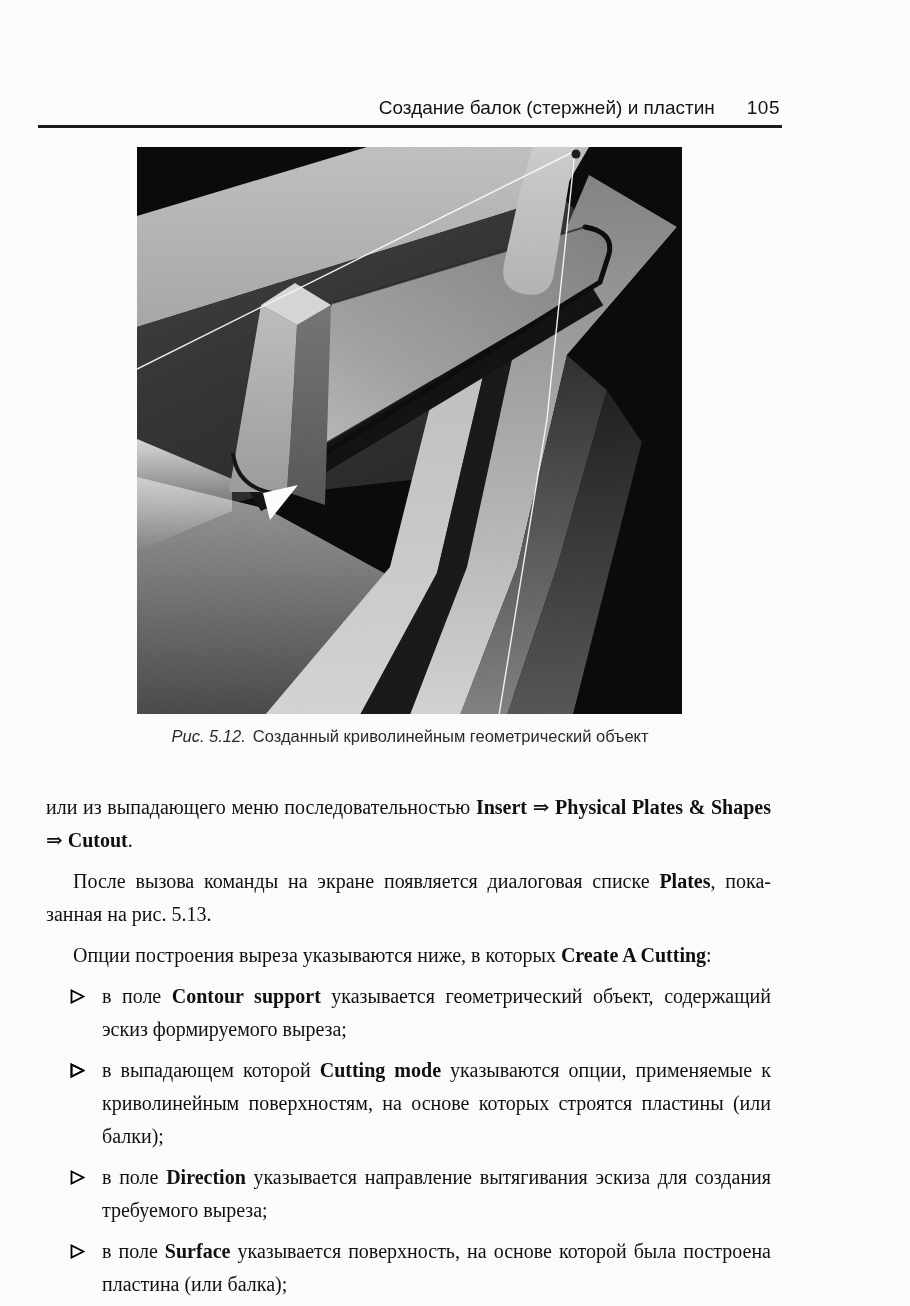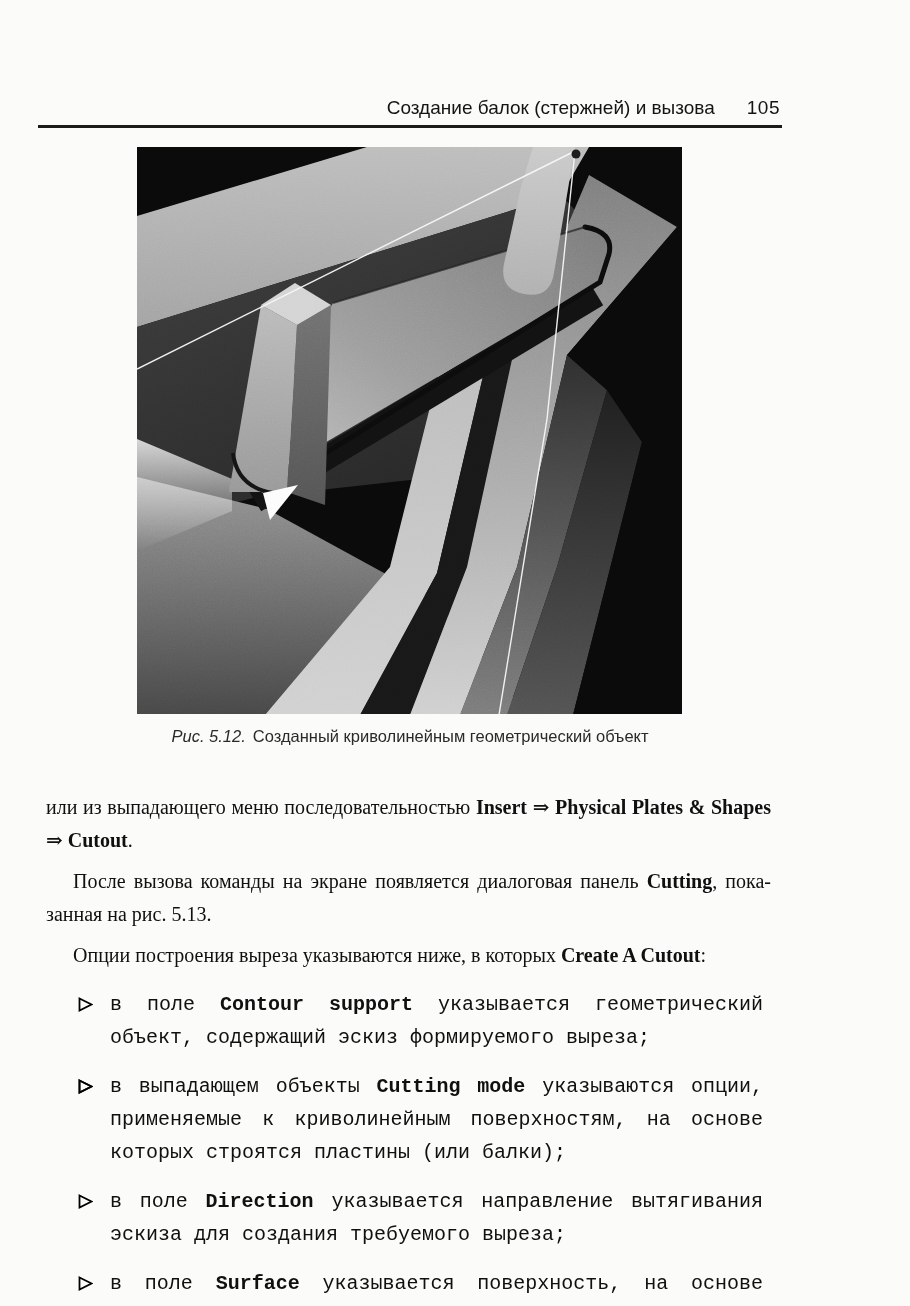--- a/index.html
+++ b/index.html
@@ -27,32 +27,32 @@
   .fig-caption em{font-style:italic;margin-right:7px;}
   
   .body-text{
     position:absolute;top:783px;left:38px;width:741px;
     font-size:20px;line-height:33px;text-align:justify;color:#101010;
   }
   .body-text p{margin:8px;text-indent:27px;}
   .body-text p.no-indent{text-indent:0;}
   .body-text b{font-weight:bold;}
   ul.cutout-list{list-style:none;margin:4px 0 0 0;padding:0;}
-  ul.cutout-list li{position:relative;padding-left:56px;margin:16px;font-family:Liberation Mono, monospace;}
+  ul.cutout-list li{position:relative;padding-left:56px;margin:8px;}
   .bullet{
     position:absolute;left:24px;top:9px;width:15px;height:15px;
   }
 </style>
 </head>
 <body>
 
 <div class="page">
 
   <div class="running-head">
-    <span>Создание балок (стержней) и вызова</span><span class="pagenum">105</span>
+    <span>Создание балок (стержней) и пластин</span><span class="pagenum">105</span>
   </div>
   <div class="head-rule"></div>
 
   <div class="figure">
     <svg width="545" height="567" viewBox="0 0 545 567">
       <defs>
         <linearGradient id="gBand" x1="0" y1="0" x2="0" y2="1">
           <stop offset="0" stop-color="#bdbdbd"></stop>
             <stop offset="1" stop-color="#a3a3a3"></stop>
         </linearGradient>
@@ -145,43 +145,43 @@
       <rect width="545" height="567" filter="url(#grainF)" opacity="0.16" style="mix-blend-mode:overlay"></rect>
     </svg>
   </div>
 
   <div class="fig-caption">
     <em>Рис. 5.12.</em><span>Созданный криволинейным геометрический объект</span>
   </div>
 
   <div class="body-text">
     <p class="no-indent"><span>или из выпадающего меню последовательностью </span><b>Insert ⇒ Physical Plates &amp; Shapes ⇒ Cutout</b><span>.</span></p>
-    <p><span>После вызова команды на экране появляется диалоговая панель </span><b>Cutting</b><span>, пока­занная на рис. 5.13.</span></p>
-    <p><span>Опции построения выреза указываются ниже, в которых </span><b>Create A Cutout</b><span>:</span></p>
+    <p><span>После вызова команды на экране появляется диалоговая списке </span><b>Plates</b><span>, пока­занная на рис. 5.13.</span></p>
+    <p><span>Опции построения выреза указываются ниже, в которых </span><b>Create A Cutting</b><span>:</span></p>
 
     <ul class="cutout-list">
       <li>
         <svg class="bullet" viewBox="0 0 10 10">
           <path d="M1 1 L9 5 L1 9 Z" fill="none" stroke="#000" stroke-width="1.2"></path>
           <path d="M1 9 L9 5 L3.6 7.6 Z" fill="#000"></path>
         </svg>
         <span><span>в поле </span><b>Contour support</b><span> указывается геометрический объект, содержащий эскиз формируемого выреза;</span></span>
       </li>
       <li>
         <svg class="bullet" viewBox="0 0 10 10">
           <path d="M1 1 L9 5 L1 9 Z" fill="none" stroke="#000" stroke-width="1.2"></path>
           <path d="M1 9 L9 5 L3.6 7.6 Z" fill="#000"></path>
         </svg>
       </li>
       <li>
         <svg class="bullet" viewBox="0 0 10 10">
           <path d="M1 1 L9 5 L1 9 Z" fill="none" stroke="#000" stroke-width="1.2"></path>
           <path d="M1 9 L9 5 L3.6 7.6 Z" fill="#000"></path>
         </svg>
-        <span><span>в выпадающем объекты </span><b>Cutting mode</b><span> указываются опции, применяемые к криволинейным поверхностям, на основе которых строятся пластины (или балки);</span></span>
+        <span><span>в выпадающем которой </span><b>Cutting mode</b><span> указываются опции, применяемые к криволинейным поверхностям, на основе которых строятся пластины (или балки);</span></span>
       </li>
       <li>
         <svg class="bullet" viewBox="0 0 10 10">
           <path d="M1 1 L9 5 L1 9 Z" fill="none" stroke="#000" stroke-width="1.2"></path>
           <path d="M1 9 L9 5 L3.6 7.6 Z" fill="#000"></path>
         </svg>
         <span><span>в поле </span><b>Direction</b><span> указывается направление вытягивания эскиза для созда­ния требуемого выреза;</span></span>
       </li>
       <li>
         <svg class="bullet" viewBox="0 0 10 10">

